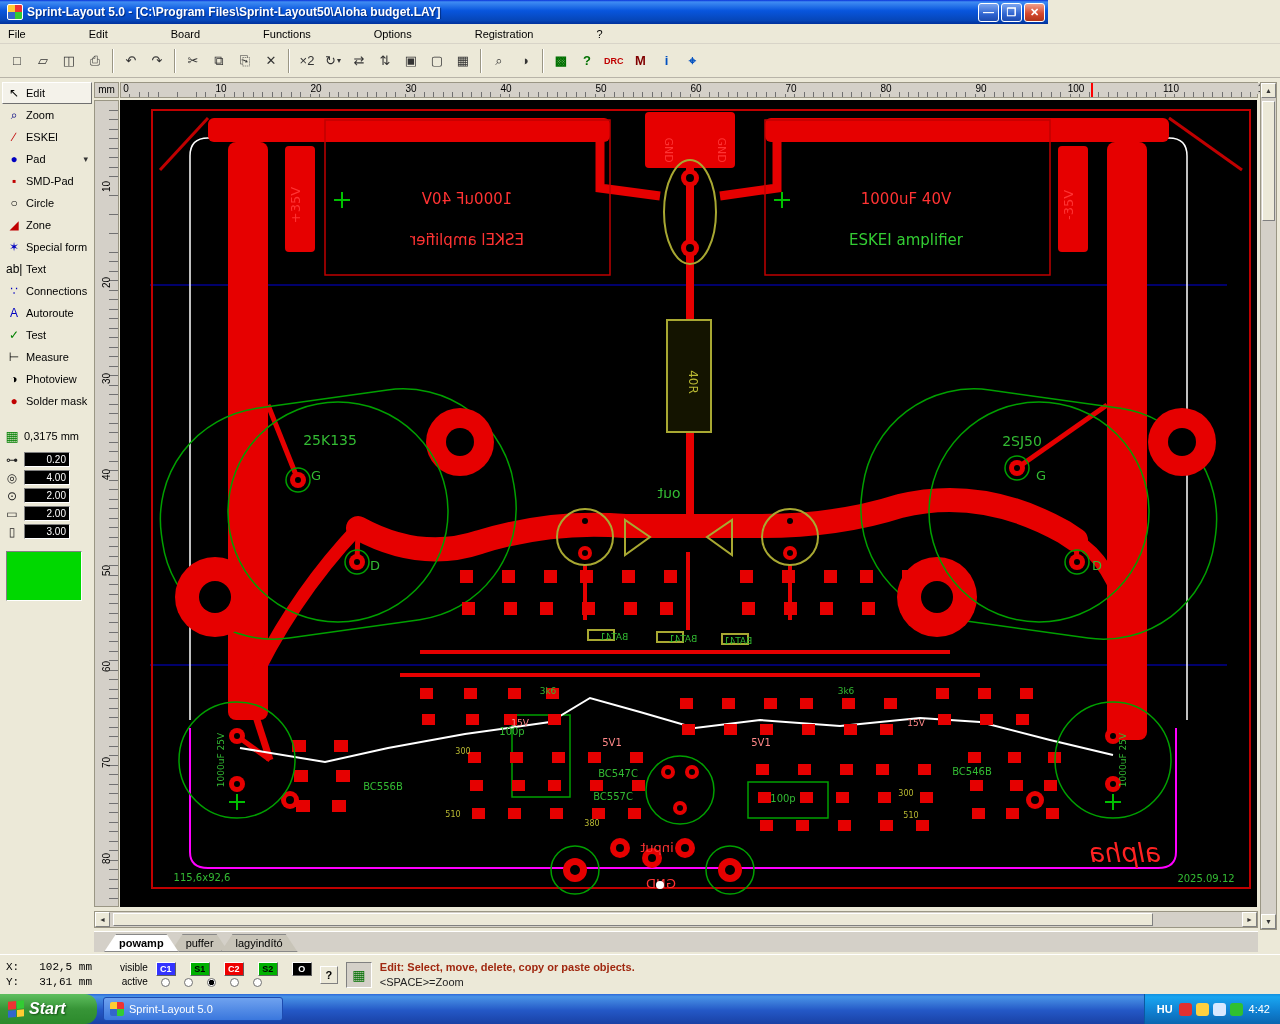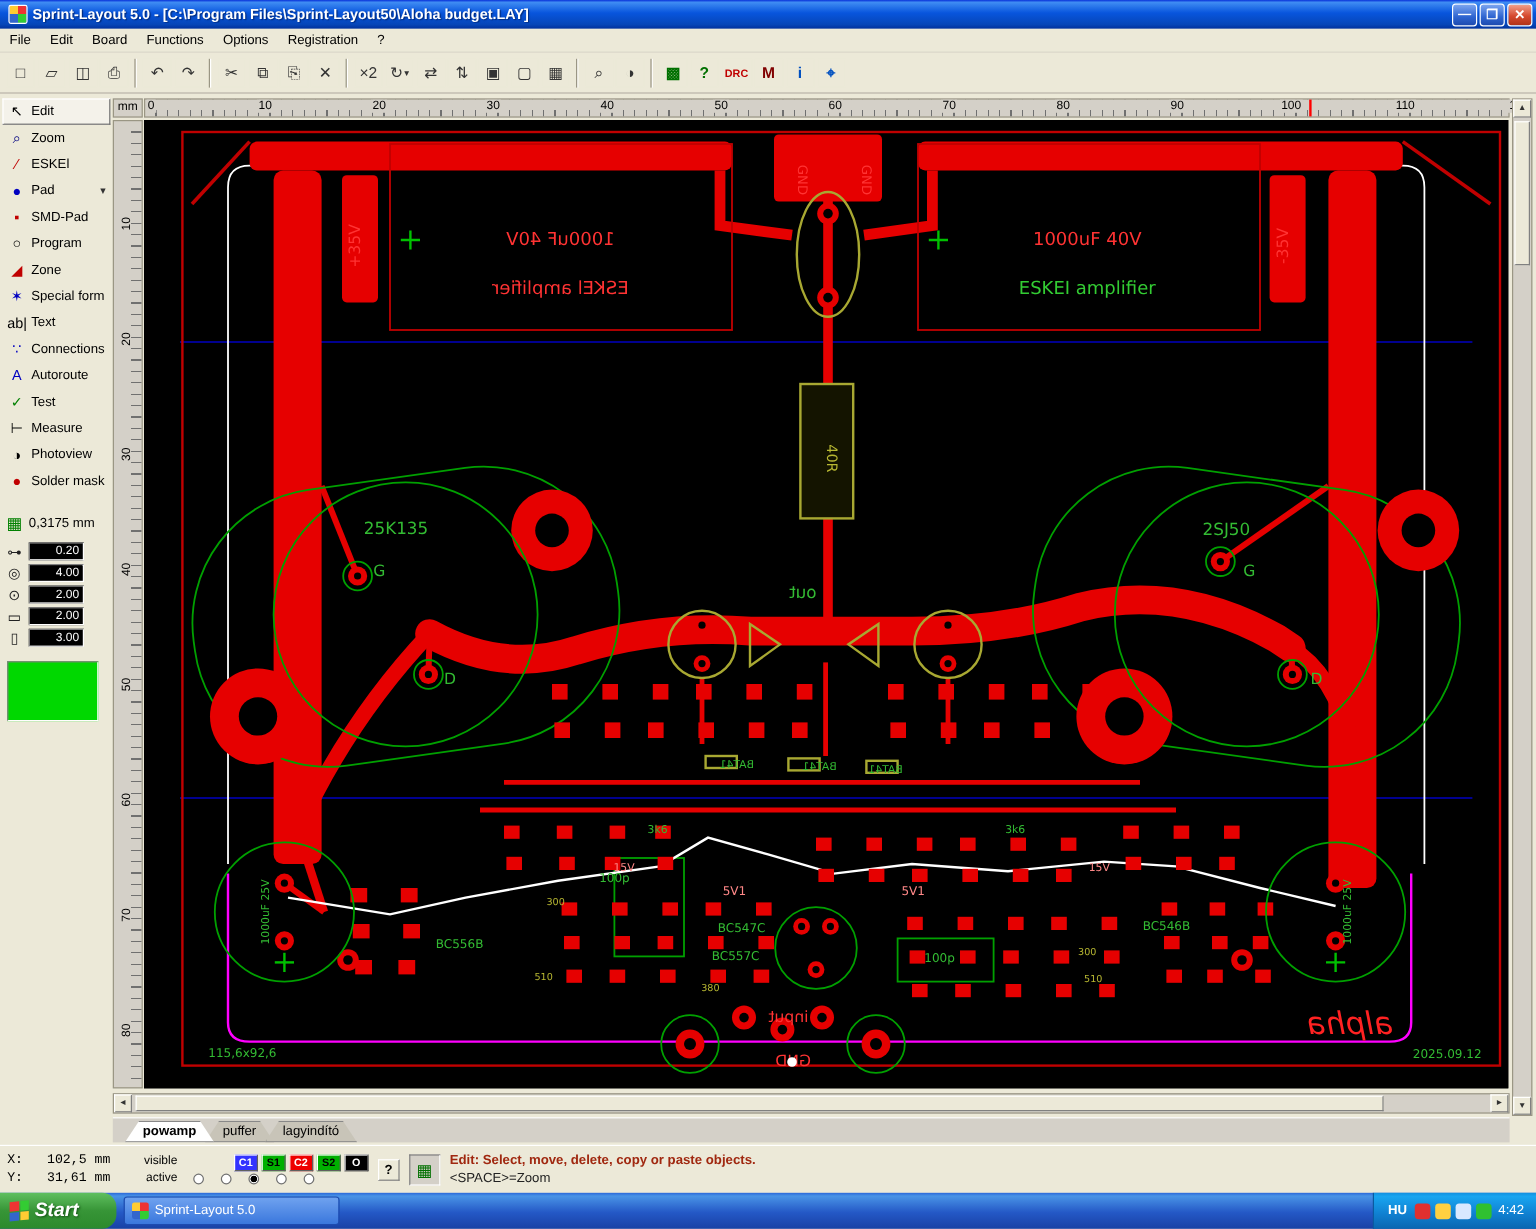--- a/index.html
+++ b/index.html
@@ -1,35 +1,35 @@
 <!DOCTYPE html>
 <html><head>
 <meta charset="utf-8">
 <style>
   *{margin:0;padding:0;box-sizing:border-box;}
   html,body{width:1280px;height:1024px;overflow:hidden;background:#ece9d8;
     font-family:"Liberation Sans",sans-serif;font-size:11px;color:#000;}
   #app{position:absolute;left:0;top:0;width:1280px;height:1024px;background:#ece9d8;}
 
   
-  #titlebar{position:absolute;left:0;top:0;width:1280px;height:24px;
+  #titlebar{position:absolute;left:0;top:0;width:1048px;height:24px;
     background:linear-gradient(180deg,#0831d9 0%,#3f8cf3 8%,#0855dd 45%,#0646b8 85%,#00309c 100%);
     display:flex;align-items:center;padding:0 3px;color:#fff;}
   #app-icon{width:16px;height:16px;margin:0 4px;border-radius:2px;
     background:conic-gradient(#e33 0 25%,#3c3 0 50%,#36c 0 75%,#fc3 0);border:1px solid #fff;}
   #window-title{font-weight:bold;font-size:12px;text-shadow:1px 1px 1px #00297a;flex:1;white-space:nowrap;overflow:hidden;}
   #win-buttons{display:flex;gap:2px;}
   .wbtn{width:21px;height:19px;border:1px solid #fff;border-radius:3px;color:#fff;
     display:flex;align-items:center;justify-content:center;font-size:11px;font-weight:bold;
     background:linear-gradient(180deg,#7ba4ef,#2e64d0 60%,#1d4bb0);}
   .wbtn.close{background:linear-gradient(180deg,#f0a08c,#d6492f 55%,#b03318);}
 
   
   #menubar{position:absolute;left:0;top:24px;width:1280px;height:20px;background:#ece9d8;
-    display:flex;align-items:center;border-bottom:1px solid #d8d4c8;}
+    display:flex;align-items:center;border-bottom:1px solid #d8d4c8;gap:47px;}
   .menu-item{padding:2px 8px;cursor:default;}
   #toolbar{position:absolute;left:0;top:44px;width:1280px;height:34px;background:#ece9d8;
     display:flex;align-items:center;padding:0 4px;border-bottom:1px solid #b8b4a8;}
   .tbtn{min-width:24px;height:24px;margin:0 1px;display:flex;align-items:center;justify-content:center;
     font-size:13px;background:#ece9d8;border:1px solid #ece9d8;color:#333;padding:0 2px;}
   .tbtn .dd{font-size:8px;margin-left:1px;}
   .tsep{width:2px;height:24px;margin:0 4px;border-left:1px solid #9a9684;border-right:1px solid #fff;}
 
   
   #toolbox{position:absolute;left:2px;top:82px;width:90px;height:870px;}
@@ -81,21 +81,21 @@
     clip-path:polygon(12px 0,calc(100% - 12px) 0,100% 100%,0 100%);border:1px solid #888;}
   .tab.active{background:#fff;z-index:2;font-weight:bold;}
 
   
   #statusbar{position:absolute;left:0;top:954px;width:1280px;height:40px;background:#ece9d8;
     border-top:1px solid #fff;display:flex;align-items:center;gap:8px;padding:0 6px;}
   #coords{width:86px;font-family:"Liberation Mono",monospace;font-size:11px;line-height:15px;}
   #coords .cl{display:flex;justify-content:space-between;}
   #vis-act{font-size:10px;line-height:14px;text-align:right;margin-left:20px;}
   #layer-cols{display:flex;flex-direction:column;gap:2px;}
-  #layer-buttons{display:flex;gap:3px;margin-left:39px;}
+  #layer-buttons{display:flex;gap:14px;}
   .lbtn{width:20px;height:14px;font-size:9px;font-weight:bold;display:flex;align-items:center;justify-content:center;
     border:1px solid;border-color:#fff #606060 #606060 #fff;}
   #layer-radios{display:flex;gap:3px;}
   .lradio{width:20px;display:flex;justify-content:center;}
   .lradio i{width:9px;height:9px;border-radius:50%;border:1px solid #707070;background:#fff;display:block;}
   .lradio.on i{background:radial-gradient(circle at 50% 50%,#000 0 2.5px,#fff 3px);}
   #help-btn{width:18px;height:18px;background:#ece9d8;border:1px solid;border-color:#fff #808080 #808080 #fff;
     font-weight:bold;display:flex;align-items:center;justify-content:center;}
   #status-icon{width:26px;height:26px;background:#d4d0c8;border:1px solid;border-color:#808080 #fff #fff #808080;
     display:flex;align-items:center;justify-content:center;color:#007000;font-size:14px;}
@@ -198,21 +198,21 @@
           <span class="ticon" style="color: rgb(0, 0, 192);">●</span>
           <span class="tlabel">Pad</span>
           <span class="dd">▾</span>
         </div>
         <div class="tool">
           <span class="ticon" style="color: rgb(192, 0, 0);">▪</span>
           <span class="tlabel">SMD-Pad</span>
         </div>
         <div class="tool">
           <span class="ticon" style="color: rgb(0, 0, 0);">○</span>
-          <span class="tlabel">Program</span>
+          <span class="tlabel">Circle</span>
         </div>
         <div class="tool">
           <span class="ticon" style="color: rgb(192, 0, 0);">◢</span>
           <span class="tlabel">Zone</span>
         </div>
         <div class="tool">
           <span class="ticon" style="color: rgb(0, 0, 192);">✶</span>
           <span class="tlabel">Special form</span>
         </div>
         <div class="tool">

